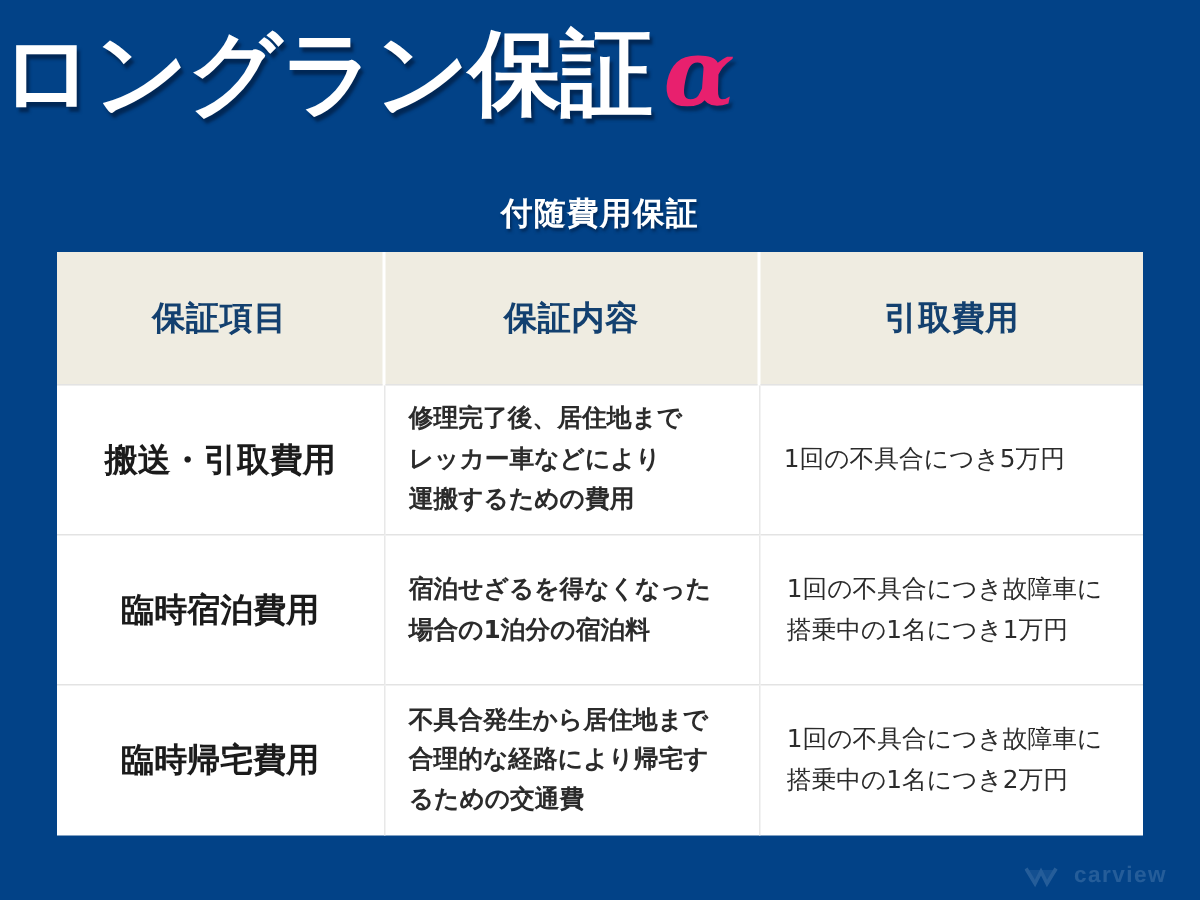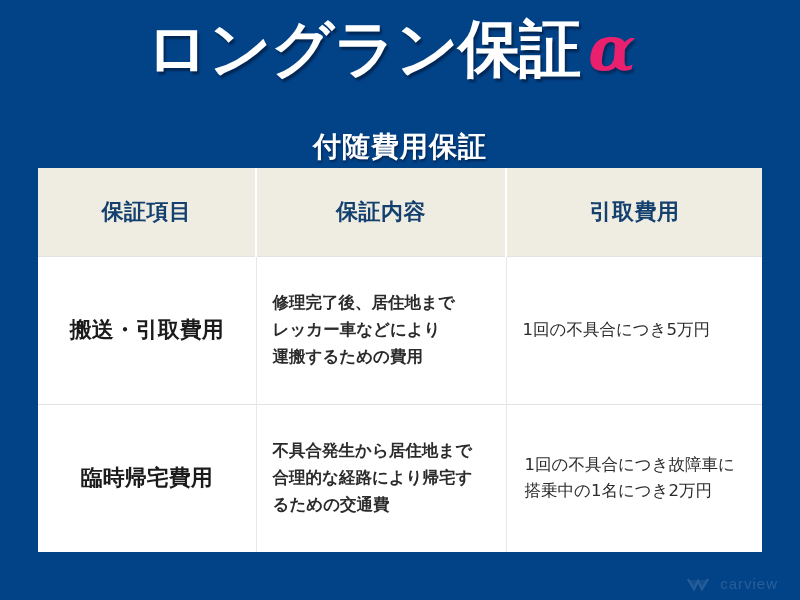--- a/index.html
+++ b/index.html
@@ -23,21 +23,21 @@
     background: #024287;
     box-sizing: border-box;
   }
 
   
   .title-wrap {
     position: absolute;
     top: 18px;
     left: 0;
     width: 636px;
-    text-align: right;
+    text-align: left;
     line-height: 1;
     white-space: nowrap;
   }
   .title-main {
     display: inline-block;
     font-family: "DejaVu Sans", "Liberation Sans", sans-serif;
     font-size: 62px;
     font-weight: 700;
     color: #ffffff;
     letter-spacing: -1px;
@@ -57,21 +57,21 @@
   }
 
   
   .subtitle {
     position: absolute;
     top: 128px;
     left: 0;
     width: 800px;
     text-align: center;
     font-family: Liberation Mono, monospace;
-    font-size: 28px;
+    font-size: 21px;
     font-weight: 700;
     color: #ffffff;
     letter-spacing: 1px;
     text-shadow: 1px 2px 2px rgba(0, 18, 45, 0.5);
   }
 
   
   .table-wrap {
     position: absolute;
     left: 38px;
@@ -161,21 +161,21 @@
     pointer-events: none;
   }
   .watermark .wm-mark {
     width: 26px;
     height: 16px;
     display: block;
   }
   .watermark .wm-text {
     font-family: "Liberation Sans", "DejaVu Sans", sans-serif;
     font-size: 15px;
-    font-weight: 400;
+    font-weight: 700;
     color: #cfe0f2;
     letter-spacing: 1px;
     white-space: nowrap;
   }
 </style>
 </head>
 <body>
 
 <div class="slide">
 
@@ -206,20 +206,31 @@
           <td class="col-desc">
             <span class="cell-line">修理完了後、居住地まで</span>
             <span class="cell-line">レッカー車などにより</span>
             <span class="cell-line">運搬するための費用</span>
           </td>
           <td class="col-limit single-line">
             <span class="cell-line">1回の不具合につき5万円</span>
           </td>
         </tr>
 
+        <tr>
+          <td class="col-item">臨時宿泊費用</td>
+          <td class="col-desc">
+            <span class="cell-line">宿泊せざるを得なくなった</span>
+            <span class="cell-line">場合の1泊分の宿泊料</span>
+          </td>
+          <td class="col-limit">
+            <span class="cell-line">1回の不具合につき故障車に</span>
+            <span class="cell-line">搭乗中の1名につき1万円</span>
+          </td>
+        </tr>
 
         <tr>
           <td class="col-item">臨時帰宅費用</td>
           <td class="col-desc">
             <span class="cell-line">不具合発生から居住地まで</span>
             <span class="cell-line">合理的な経路により帰宅す</span>
             <span class="cell-line">るための交通費</span>
           </td>
           <td class="col-limit">
             <span class="cell-line">1回の不具合につき故障車に</span>

